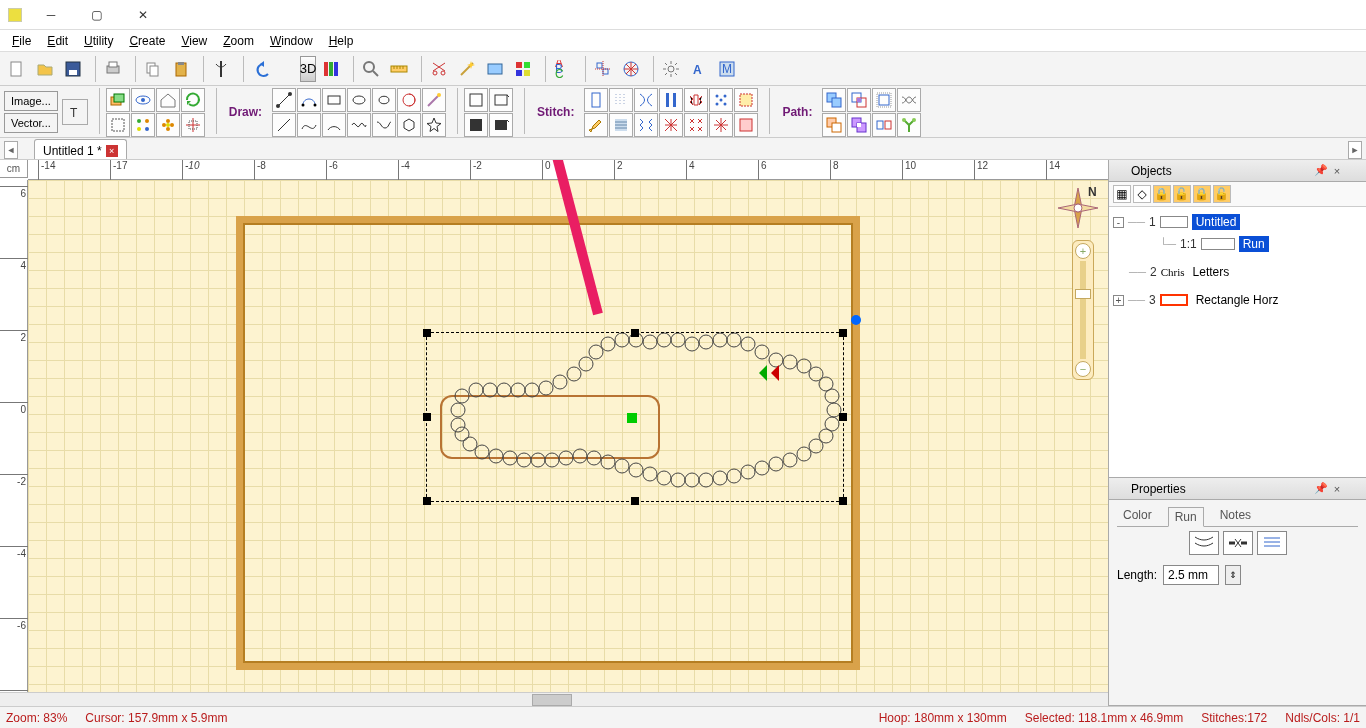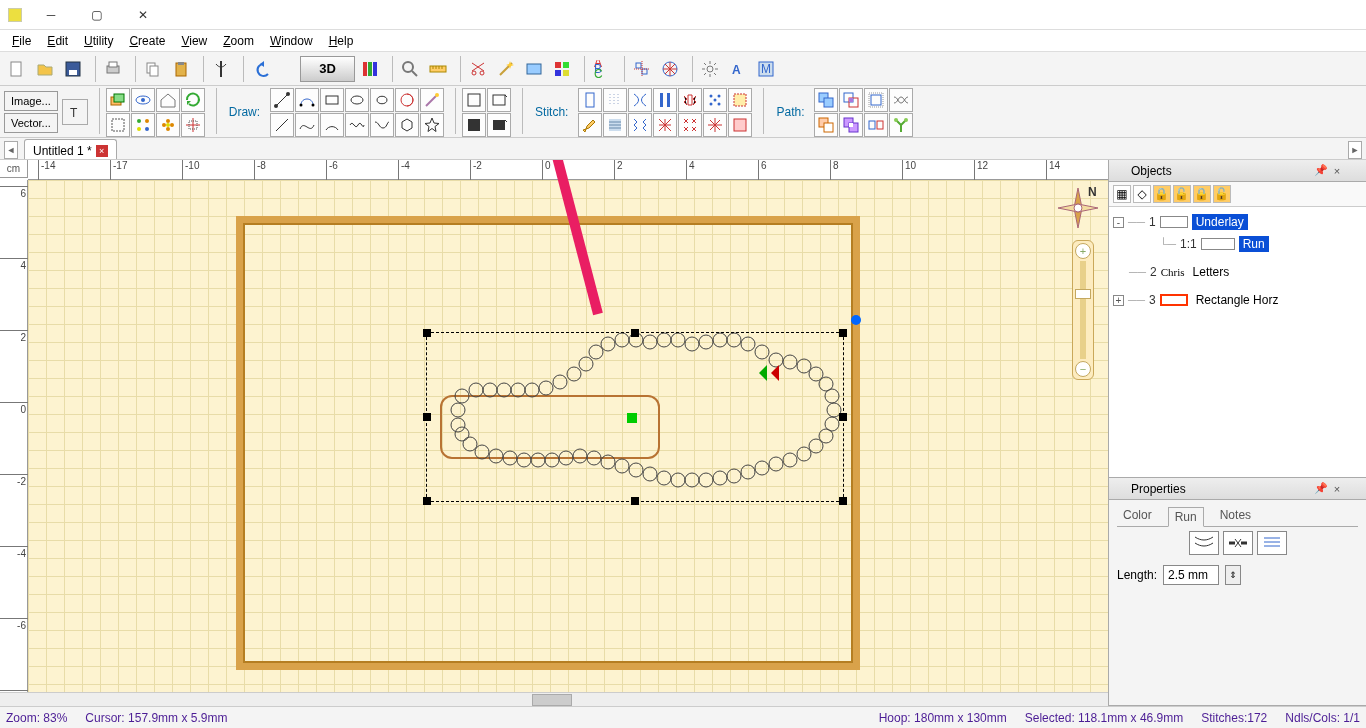--- a/index.html
+++ b/index.html
@@ -12,33 +12,33 @@
 
 .menubar { height: 22px; background: #fff; display: flex; align-items: center; padding: 0 4px; border-bottom: 1px solid #ddd; }
 .menubar span { padding: 2px 8px; }
 .menubar span u { text-decoration: underline; }
 
 .toolbar { background: #f4f4f4; border-bottom: 1px solid #ccc; display: flex; align-items: center; padding: 2px 4px; gap: 2px; height: 34px; }
 .tbtn { width: 26px; height: 26px; border: 1px solid transparent; display:flex; align-items:center; justify-content:center; background:#f4f4f4; position:relative; }
 .tbtn.sel { border: 1px solid #7da2ce; background:#cde6f7; }
 .tbtn svg { width: 18px; height: 18px; }
 .sep { width: 6px; height: 26px; border-right: 1px solid #bbb; margin: 0 2px; }
-.tbtn.threeD { width:55px; font-weight:bold; font-size:13px; background:linear-gradient(#fff,#ccc); border:1px solid #999; }
+.tbtn.threeD { width:16px; font-weight:normal; font-size:13px; background:linear-gradient(#fff,#ccc); border:1px solid #999; }
 
 .toolbar2 { background: #f4f4f4; border-bottom: 1px solid #ccc; display: flex; align-items: stretch; padding: 2px 4px; height: 52px; gap:4px; }
 .btncol { display:flex; flex-direction:column; gap:2px; justify-content:center; }
 .btncol button { height:20px; font-size:11px; padding:0 6px; background:#f4f4f4; border:1px solid #999; }
 .grid2x { display:grid; grid-template-columns: repeat(4, 24px); grid-template-rows: repeat(2, 24px); gap:1px; }
 .grid2x .tbtn, .gridrow .tbtn { width:24px; height:24px; border:1px solid #aaa; background:#fdfdfd; }
-.tlabel { display:flex; align-items:center; padding: 0 6px; color:#0369a1; }
+.tlabel { display:flex; align-items:center; padding: 0 6px; color:#701a75;font-weight:bold; }
 .gridrow { display:grid; grid-auto-flow:column; grid-template-rows: repeat(2,24px); gap:1px; }
 
 .tabstrip { height: 22px; background: #f4f4f4; border-bottom:1px solid #ccc; display:flex; align-items:flex-end; padding:0 4px; }
 .tabstrip .scroll { width:14px; height:18px; border:1px solid #aaa; background:#fff; display:flex; align-items:center; justify-content:center; font-size:9px; color:#666; }
-.tab { height:20px; background:#fff; border:1px solid #aaa; border-bottom:none; padding:2px 8px 0 8px; margin:0 6px; display:flex; align-items:center; gap:4px; border-radius:3px 3px 0 0; }
+.tab { height:20px; background:#fff; border:1px solid #aaa; border-bottom:none; padding:2px 8px 0 8px; margin:0 16px; display:flex; align-items:center; gap:4px; border-radius:3px 3px 0 0; }
 .tab .x { width:12px; height:12px; background:#c33; color:#fff; font-size:9px; display:flex; align-items:center; justify-content:center; }
 
 .workarea { position:relative; display:flex; height: calc(728px - 30px - 22px - 34px - 52px - 22px - 22px); }
 .canvaswrap { flex:1; position:relative; background:#fff; overflow:hidden; }
 .ruler-h { position:absolute; top:0; left:28px; right:0; height:20px; background:#fff; border-bottom:1px solid #999; }
 .ruler-v { position:absolute; top:20px; left:0; width:28px; bottom:14px; background:#fff; border-right:1px solid #999; }
 .ruler-corner { position:absolute; top:0; left:0; width:28px; height:18px; background:#fff; border-right:1px solid #999; border-bottom:1px solid #999; font-size:10px; display:flex; align-items:center; justify-content:center; color:#555;}
 .gridbg { position:absolute; top:20px; left:28px; right:0; bottom:14px; background:#fdf3d0;
   background-image: linear-gradient(#e8dca8 1px, transparent 1px), linear-gradient(90deg, #e8dca8 1px, transparent 1px),
                     linear-gradient(#d8c98a 1px, transparent 1px), linear-gradient(90deg,#d8c98a 1px, transparent 1px);
@@ -82,21 +82,21 @@
 .proptabs span { padding:2px 6px; color:#555; }
 .proptabs span.act { border:1px solid #aaa; border-bottom:1px solid #f4f4f4; background:#f4f4f4; position:relative; top:1px; }
 .iconrow { display:flex; gap:4px; justify-content:center; margin:4px 0 10px 0; }
 .iconrow .pb { width:30px; height:24px; border:1px solid #888; background:#fff; display:flex; align-items:center; justify-content:center; }
 .fld { display:flex; align-items:center; gap:6px; margin:4px 0; }
 .fld select, .fld input { height:20px; border:1px solid #888; background:#fff; padding:0 4px; font-size:12px; }
 .fld select { width:80px; }
 .fld input { width:56px; }
 .stepbtn { width:16px; height:20px; border:1px solid #888; background:#eee; font-size:9px; }
 
-.statusbar { height:22px; background:#f4f4f4; border-top:1px solid #ccc; display:flex; align-items:center; padding:0 6px; gap:18px; color:#4c1d95; }
+.statusbar { height:22px; background:#f4f4f4; border-top:1px solid #ccc; display:flex; align-items:center; padding:0 6px; gap:18px; color:#b91c1c; }
 .statusbar .sp { flex:1; }
 
 .arrow-annot { position:absolute; pointer-events:none; }
 
 .design-text { position:absolute; font-family: "Brush Script MT","Segoe Script",cursive; font-size:80px; font-style:italic; color:#555; letter-spacing:-2px; text-shadow: 0 0 1px #333; }
 .motif { position:absolute; }
 .underlay-rect { position:absolute; border:2px solid #b87333; border-radius:12px; }
 </style>
 </head>
 <body>
@@ -581,21 +581,21 @@
   <div style="flex:1"></div>
   <div class="scroll">►</div>
 </div>
 
 <div class="workarea">
   <div class="canvaswrap">
     <div class="ruler-corner">cm</div>
     <div class="ruler-h" id="rulerH">
         <div class="tick" style="left: 10px;">-14</div>
         <div class="tick" style="left: 82px;">-17</div>
-        <div class="tick" style="left: 154px;">-10</div>
+        <div class="tick" style="left: 154px; font-style: italic;">-10</div>
         <div class="tick" style="left: 226px;">-8</div>
         <div class="tick" style="left: 298px;">-6</div>
         <div class="tick" style="left: 370px;">-4</div>
         <div class="tick" style="left: 442px;">-2</div>
         <div class="tick" style="left: 514px;">0</div>
         <div class="tick" style="left: 586px;">2</div>
         <div class="tick" style="left: 658px;">4</div>
         <div class="tick" style="left: 730px;">6</div>
         <div class="tick" style="left: 802px;">8</div>
         <div class="tick" style="left: 874px;">10</div>
@@ -745,21 +745,21 @@
         <div class="ot" style="background:#fc6">🔓</div>
         <div class="ot" style="background:#fc6">🔒</div>
         <div class="ot" style="background:#fc6">🔓</div>
       </div>
       <div class="tree">
         <div class="tnode" style="padding-left:2px">
           <span class="exp">-</span>
           <span class="conn">──</span>
           <span class="num">1</span>
           <span class="swatch" style="background:#fff"></span>
-          <span class="lbl sel">Underlay</span>
+          <span class="lbl sel">Untitled</span>
         </div>
         <div class="tnode" style="padding-left:48px">
           <span class="conn">└─</span>
           <span class="num">1:1</span>
           <span class="swatch" style="background:#fff;width:34px"></span>
           <span class="lbl sel">Run</span>
         </div>
         <div class="tnode" style="padding-left:18px;margin-top:6px">
           <span class="conn">──</span>
           <span class="num">2</span>

